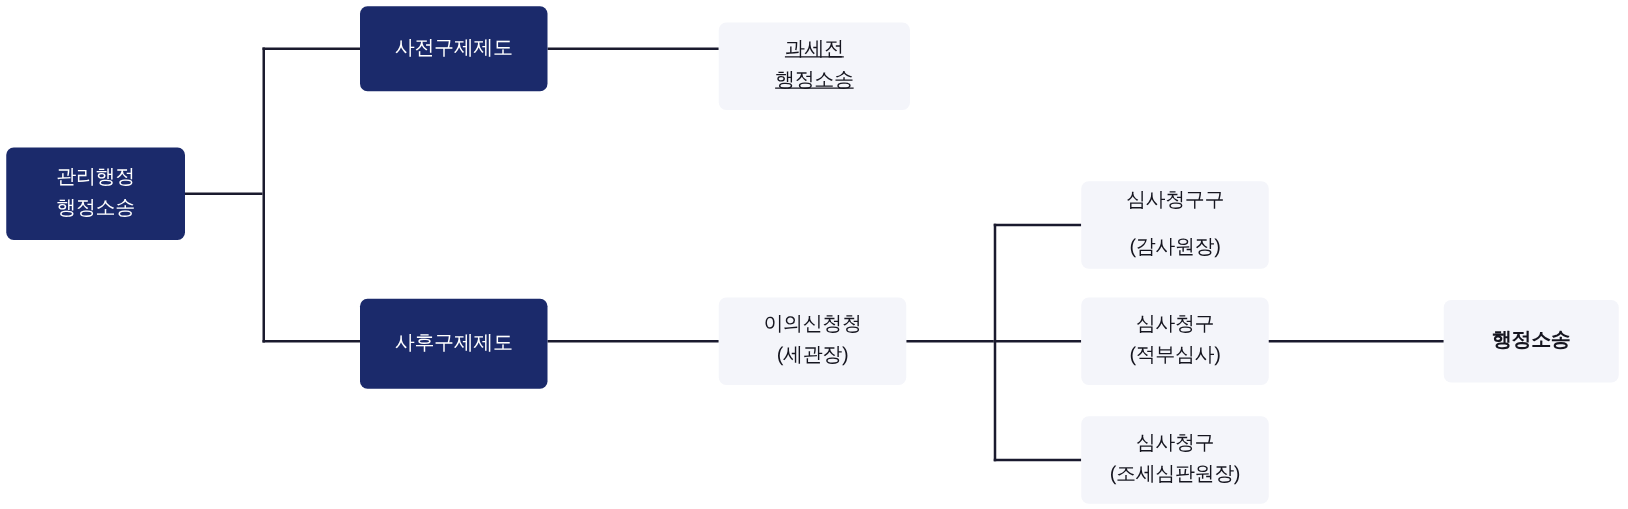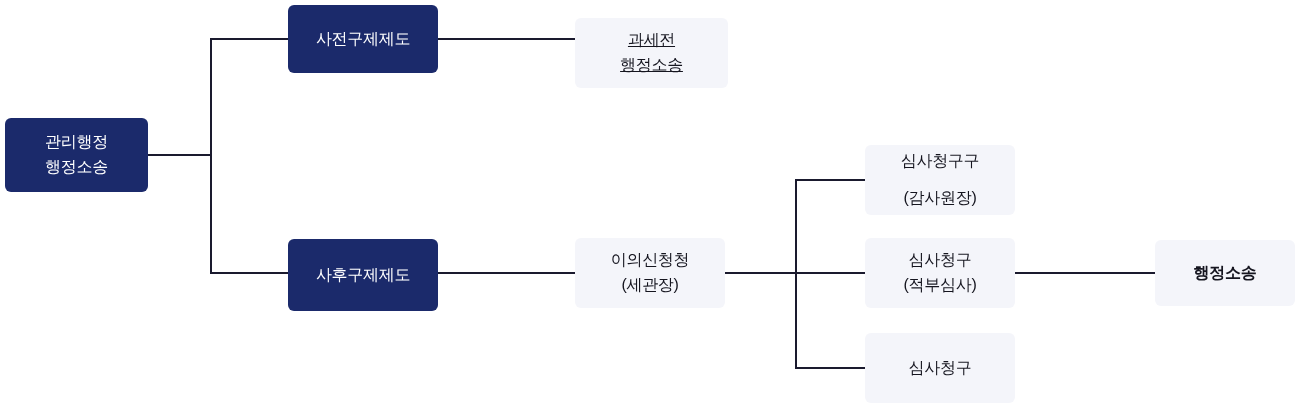--- a/index.html
+++ b/index.html
@@ -91,19 +91,20 @@
     <div>(감사원장)</div>
   </div>
 
   <div class="node light" style="left:865px; top:238px; width:150px; height:70px;">
     <div>심사청구</div>
     <div>(적부심사)</div>
   </div>
 
   <div class="node light" style="left:865px; top:333px; width:150px; height:70px;">
     <div>심사청구</div>
+    <div>(조세심판원장)</div>
   </div>
 
   <div class="node light" style="left:1155px; top:240px; width:140px; height:66px;font-weight:bold;">
     <div>행정소송</div>
   </div>
 
 </div>
 
 </body></html>

